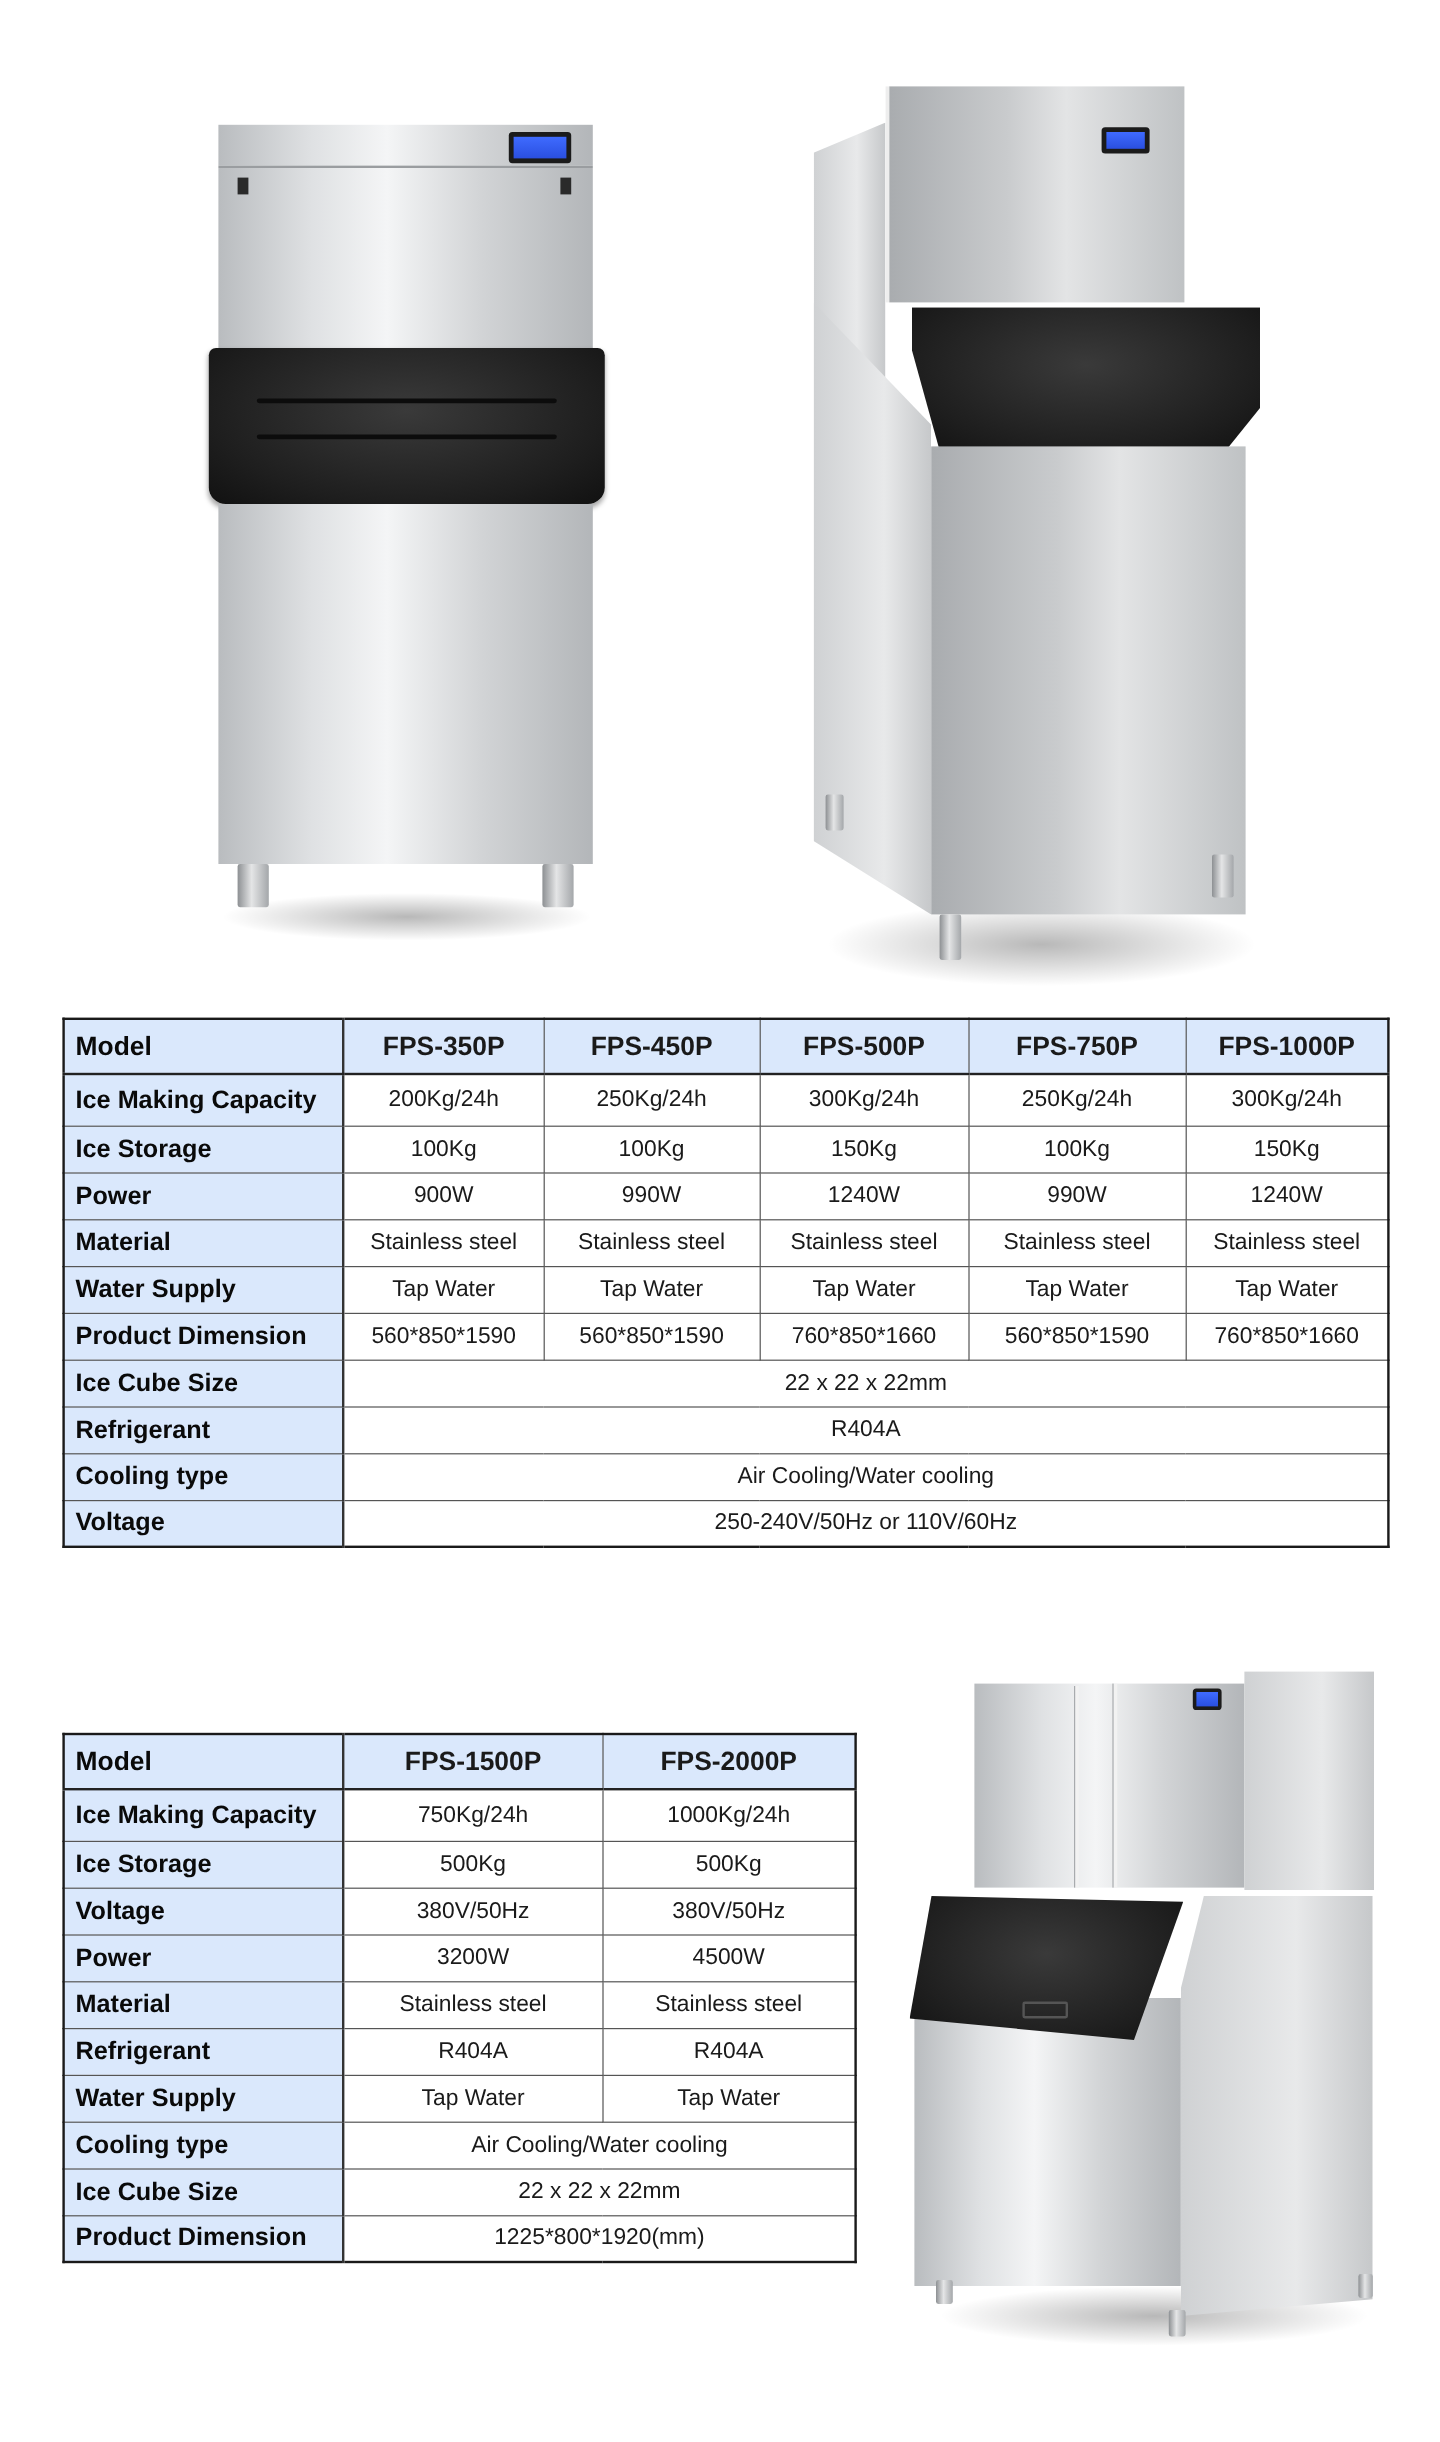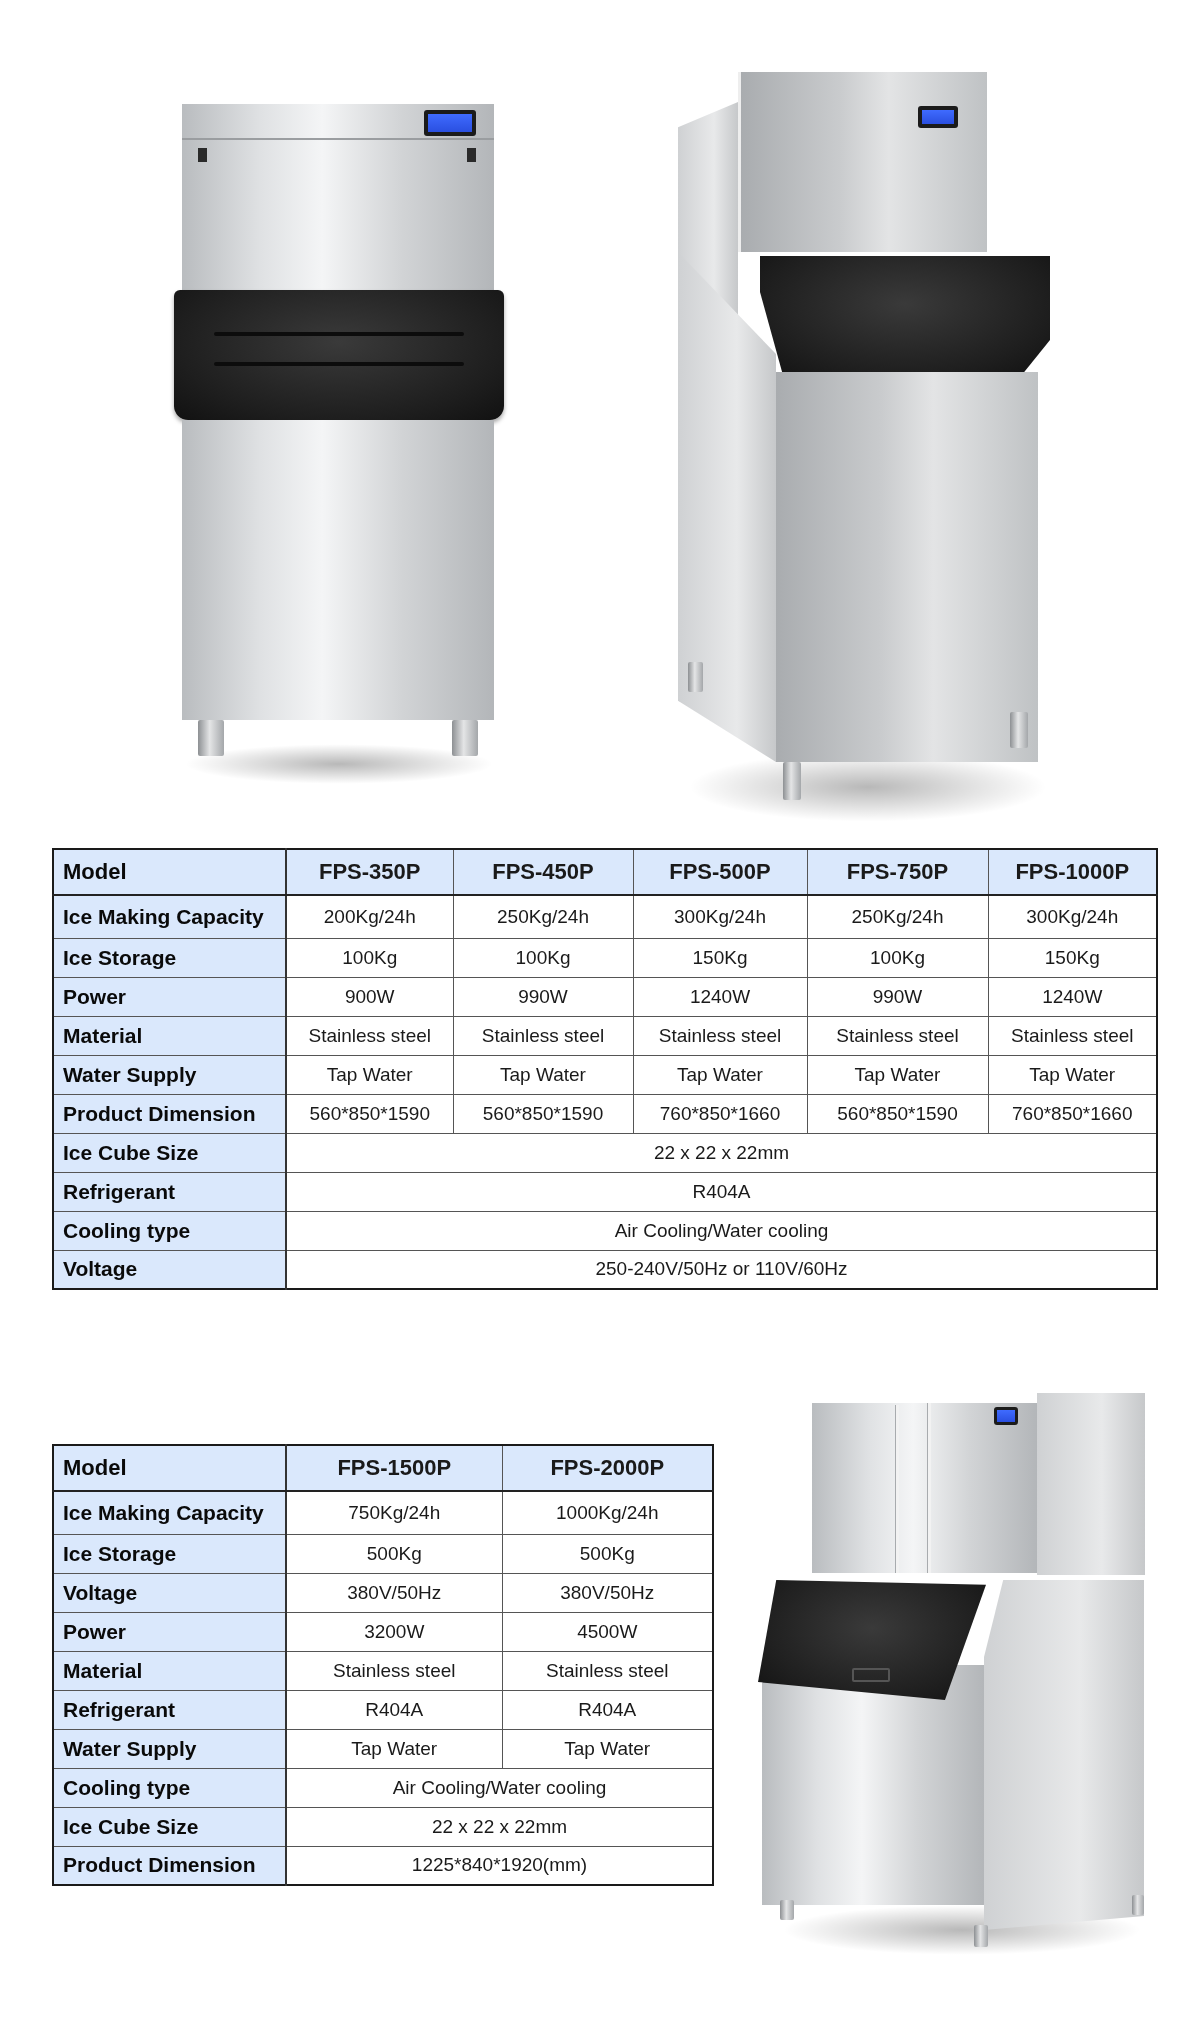--- a/index.html
+++ b/index.html
@@ -203,21 +203,21 @@
   <tr style="height:39px;">
     <td class="lbl">Cooling type</td>
     <td colspan="2">Air Cooling/Water cooling</td>
   </tr>
   <tr style="height:39px;">
     <td class="lbl">Ice Cube Size</td>
     <td colspan="2">22 x 22 x 22mm</td>
   </tr>
   <tr style="height:39px;">
     <td class="lbl">Product Dimension</td>
-    <td colspan="2">1225*840*1920(mm)</td>
+    <td colspan="2">1225*800*1920(mm)</td>
   </tr>
 </tbody>
   </table>
 
 <div class="abs" style="left:752px;top:1385px;width:400px;height:575px;">
   <div class="abs shadow" style="left:30px;top:520px;width:360px;height:50px;"></div>
   <div class="abs steel" style="left:60px;top:18px;width:225px;height:170px;"></div>
   <div class="abs" style="left:143px;top:20px;width:3px;height:168px;background:#f2f2f2;border-left:1px solid #a8abae;"></div>
   <div class="abs" style="left:175px;top:18px;width:3px;height:170px;background:#f2f2f2;border-left:1px solid #a8abae;"></div>
   <div class="abs steel-side" style="left:285px;top:8px;width:108px;height:182px;"></div>

